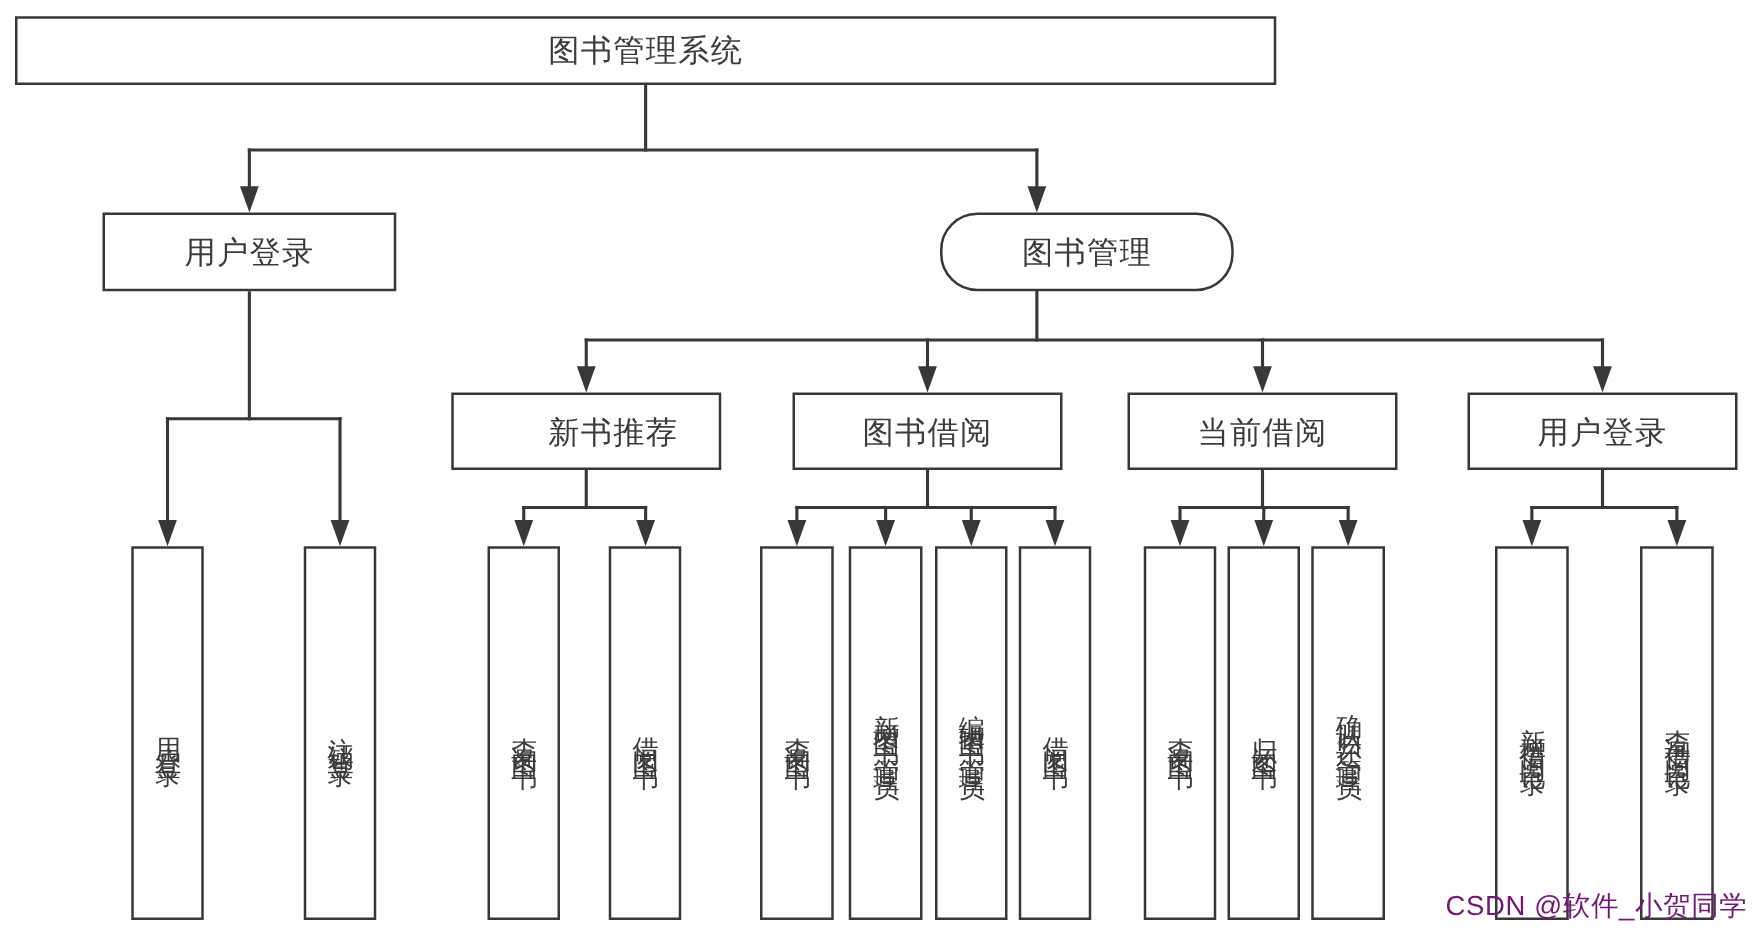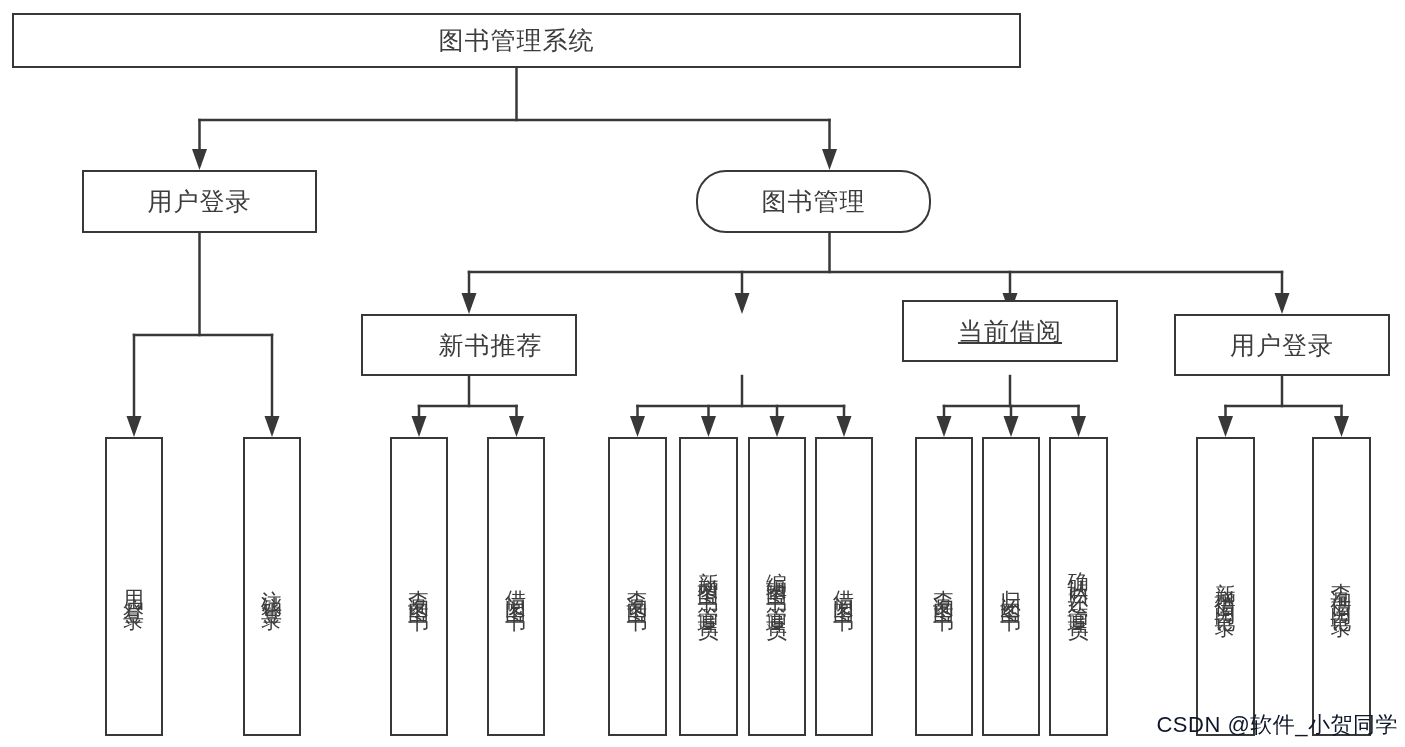--- a/index.html
+++ b/index.html
@@ -43,21 +43,21 @@
     text-orientation: mixed;
     letter-spacing: 7px;
     white-space: nowrap;
     line-height: 1;
   }
   .watermark {
     position: absolute;
     right: 7px;
     bottom: 7px;
     font-size: 22px;
-    color: #0f172a;
+    color: #701a75;
     letter-spacing: 0.5px;
     white-space: nowrap;
   }
 </style>
 </head>
 <body>
 
 <div id="canvas">
 
   <svg id="connectors" viewBox="0 0 1405 747" xmlns="http://www.w3.org/2000/svg">
@@ -125,24 +125,25 @@
       <polygon points="1003.5,416 1018.5,416 1011,437"></polygon>
       <polygon points="1071,416 1086,416 1078.5,437"></polygon>
       <polygon points="1218,416 1233,416 1225.5,437"></polygon>
       <polygon points="1334,416 1349,416 1341.5,437"></polygon>
     </g>
   </svg>
 
   <div class="node hnode" style="left:12px; top:13px; width:1009px; height:55px;">图书管理系统</div>
 
   <div class="node hnode" style="left:82px; top:170px; width:235px; height:63px;">用户登录</div>
-  <div class="node hnode" style="left:696px; top:170px; width:235px; height:63px;border-radius:30px;">图书管理</div>
+  <div class="node hnode" style="left:752px; top:170px; width:235px; height:63px;border-radius:30px;">图书管理</div>
 
   <div class="node hnode" style="left:361px; top:314px; width:216px; height:62px;padding-left:43px;">新书推荐</div>
-  <div class="node hnode" style="left:902px; top:300px; width:216px; height:62px;text-decoration:underline;">当前借阅</div>
+  <div class="node hnode" style="left:634px; top:314px; width:216px; height:62px;">图书借阅</div>
+  <div class="node hnode" style="left:902px; top:314px; width:216px; height:62px;">当前借阅</div>
   <div class="node hnode" style="left:1174px; top:314px; width:216px; height:62px;">用户登录</div>
 
   <div class="node leaf" style="left:105px; top:437px; width:58px; height:299px;">
     <span class="vtext">用户登录</span>
   </div>
   <div class="node leaf" style="left:243px; top:437px; width:58px; height:299px;">
     <span class="vtext">注销登录</span>
   </div>
 
   <div class="node leaf" style="left:390px; top:437px; width:58px; height:299px;">

